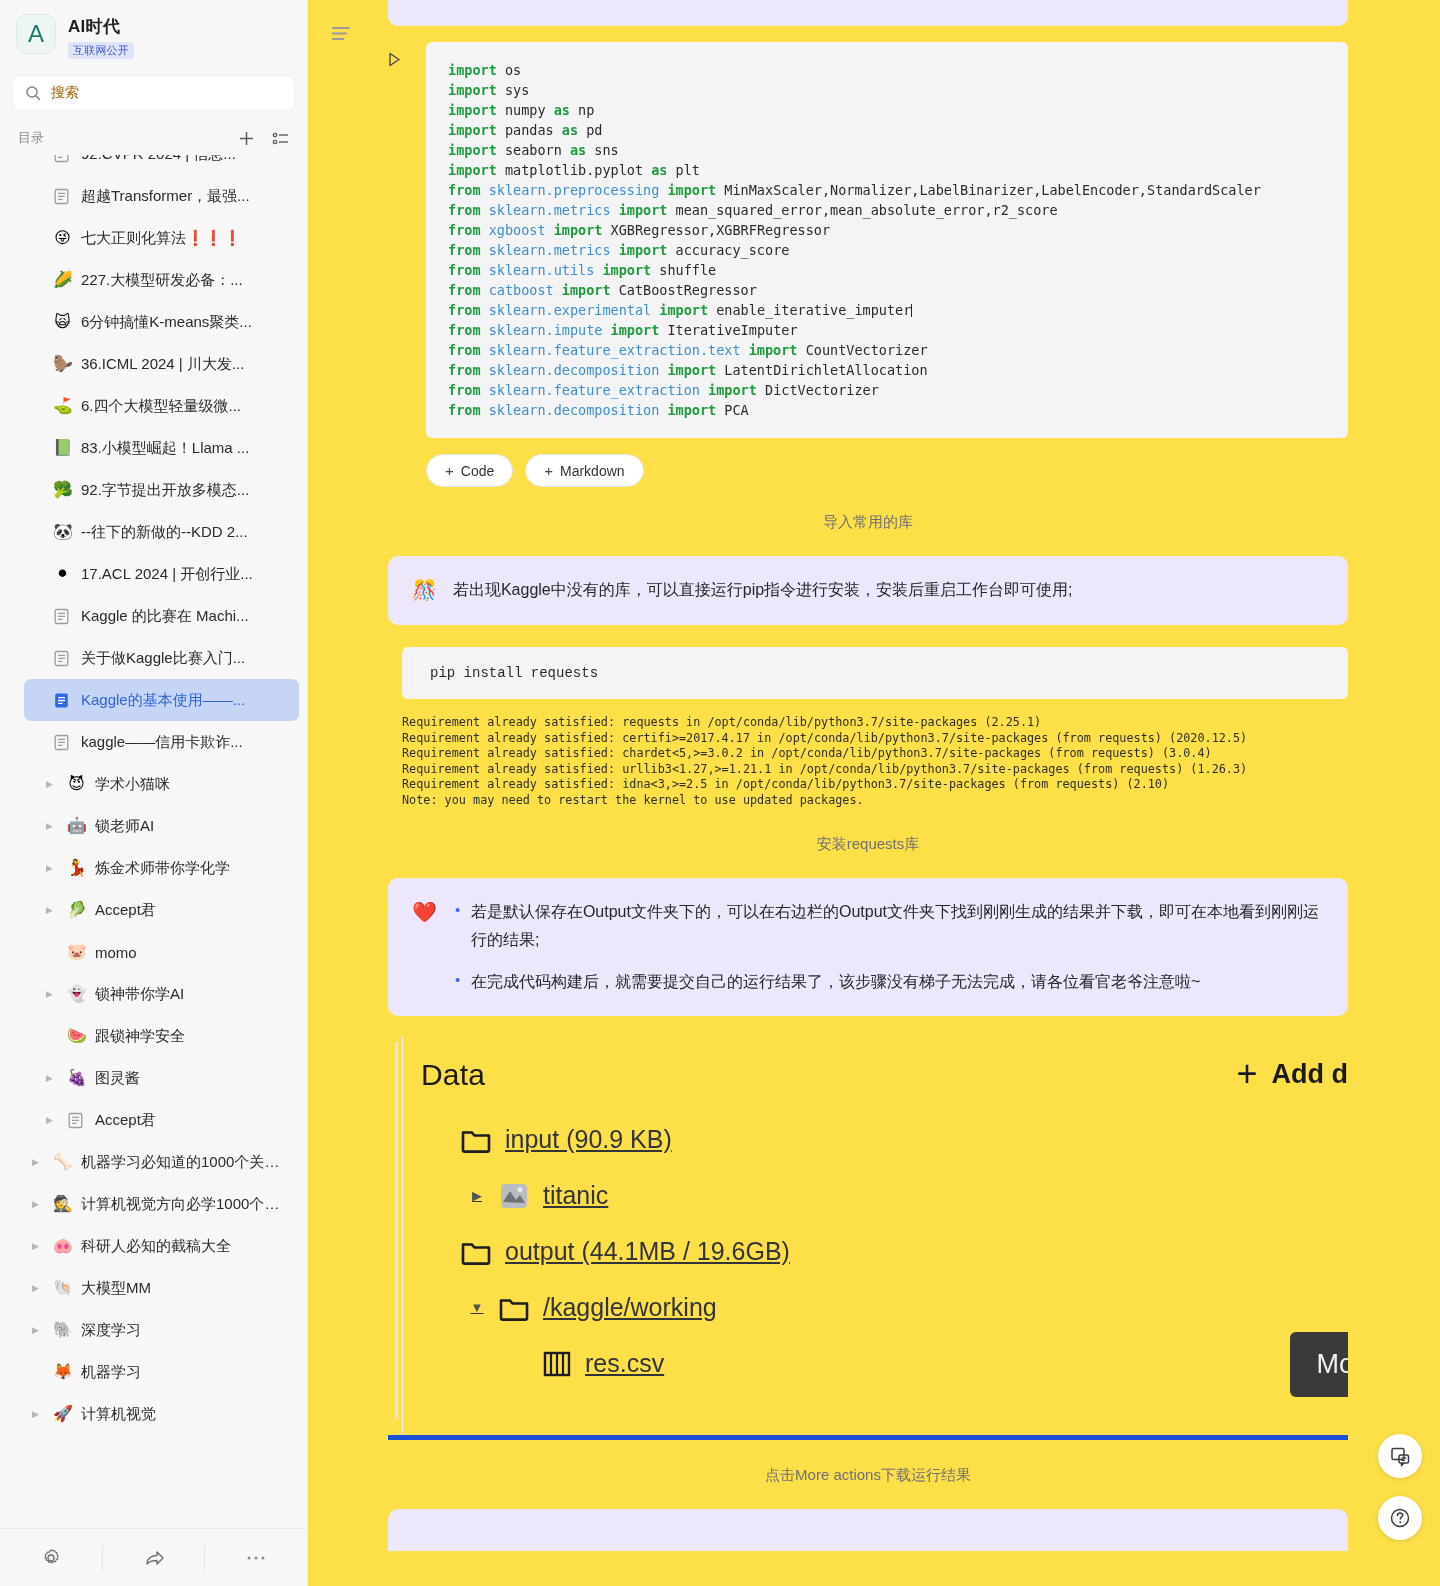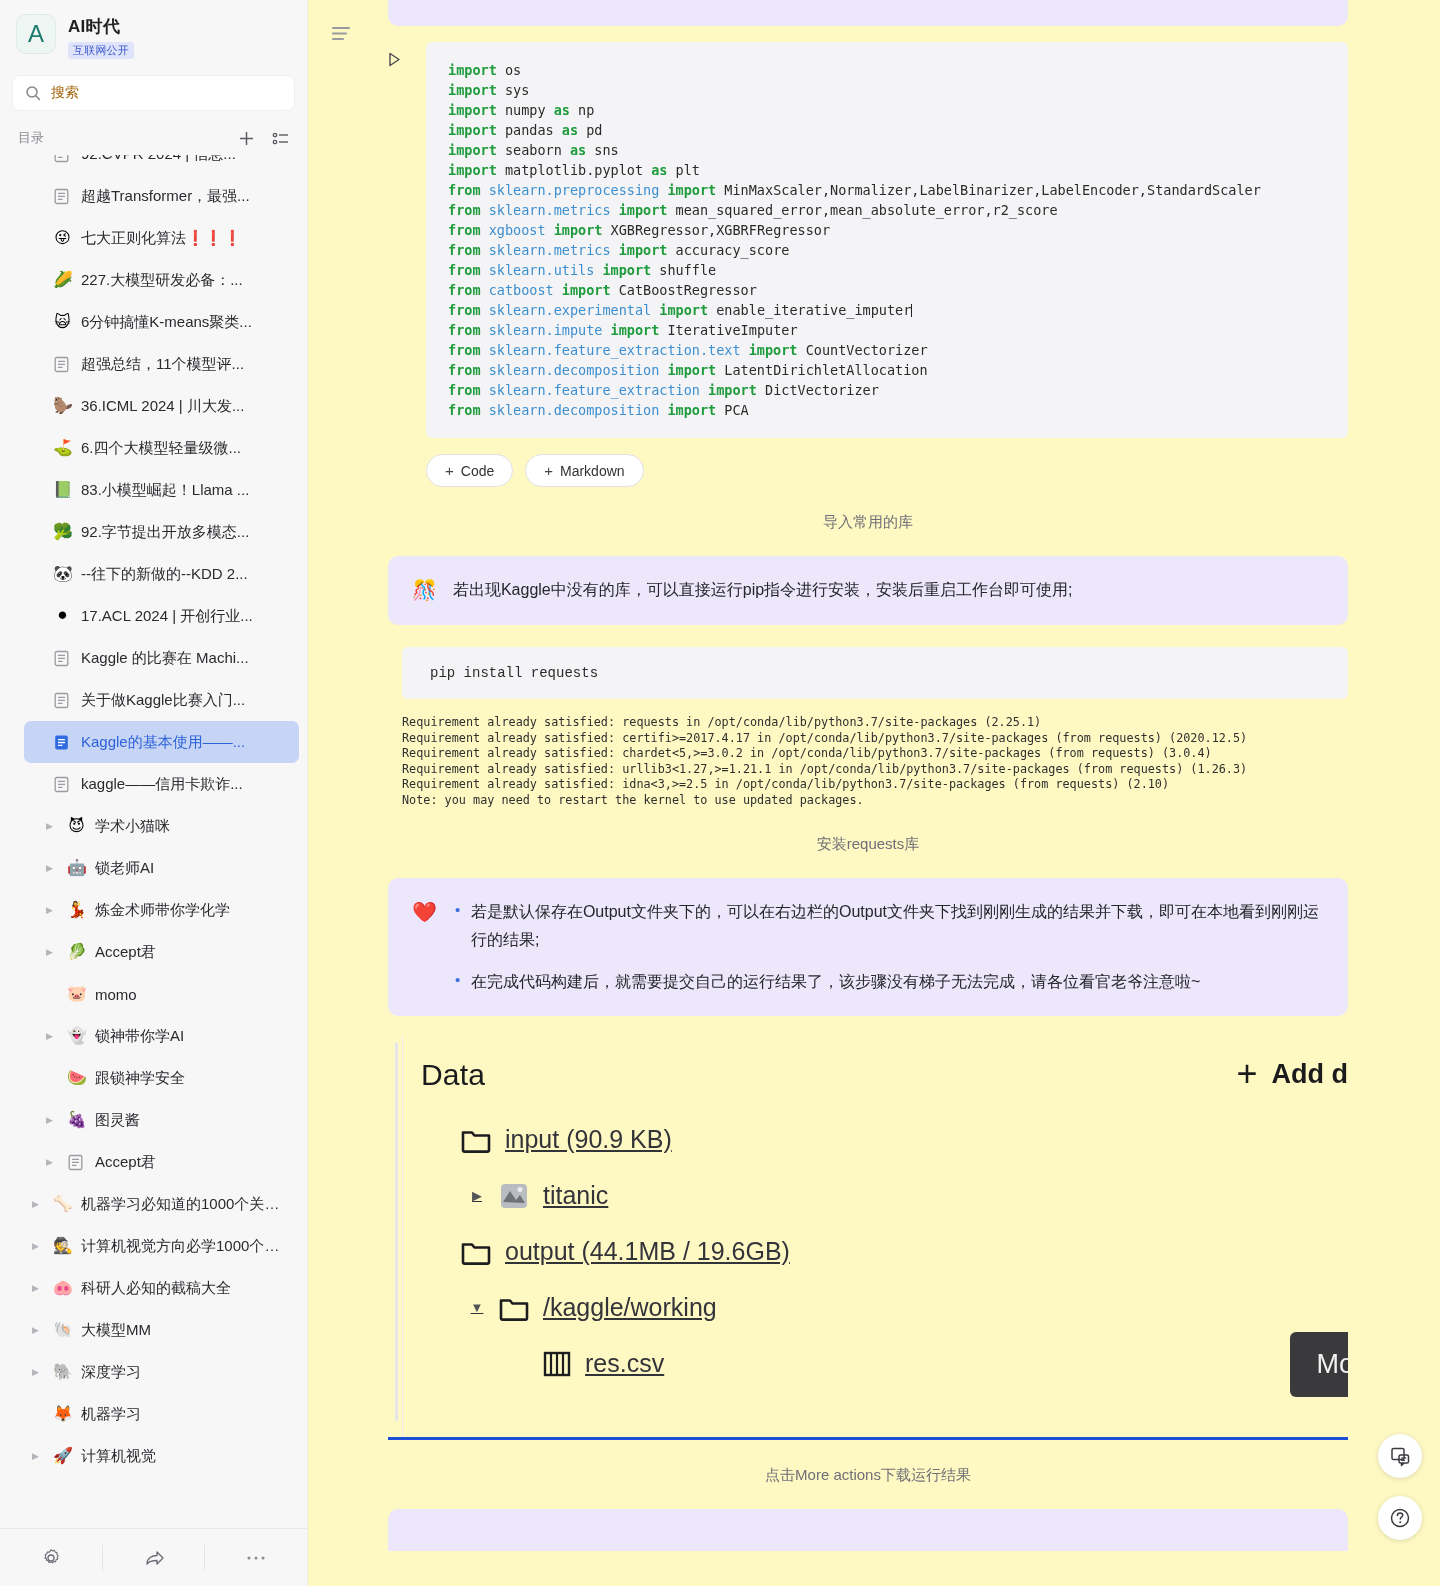--- a/index.html
+++ b/index.html
@@ -81,21 +81,21 @@
     background: #f7f7f8;
   }
   .sb-foot-cell {
     flex: 1 1 0; display: flex; align-items: center; justify-content: center;
     height: 26px; cursor: pointer;
   }
   .sb-foot-cell + .sb-foot-cell { border-left: 1px solid #e4e4e8; }
 
   
   .main {
-    flex: 1 1 auto; position: relative; background: #fef9c3;
+    flex: 1 1 auto; position: relative; background: #fde047;
     overflow: hidden;
   }
   .outline-toggle {
     position: absolute; top: 22px; left: 22px;
     width: 24px; height: 24px; cursor: pointer; z-index: 5;
   }
   .doc {
     position: absolute; left: 80px; top: -42px;
     width: 960px;
   }
@@ -145,21 +145,21 @@
     font-size: 14px; color: #2b2b2b; margin-left: 14px; width: 946px;
   }
   .sh-out {
     font-family: "DejaVu Sans Mono", "Liberation Mono", monospace;
     font-size: 11.8px; line-height: 15.6px; color: #2f2f2f;
     margin: 16px 0 0 14px; white-space: pre;
   }
 
   
   .data-card {
-    margin-top: 20px; border-bottom: 3px solid #1d4ed8;
+    margin-top: 20px; border-bottom: 5px solid #1d4ed8;
     display: flex; position: relative; height: 404px; overflow: hidden;
   }
   .data-rail { width: 14px; flex: 0 0 14px; position: relative; }
   .data-rail::after {
     content: ""; position: absolute; left: 7px; top: 6px; bottom: 16px;
     width: 3px; background: #e6e6ea; border-radius: 2px;
   }
   .data-body { flex: 1 1 auto; border-left: 1px solid #ededf0; padding: 22px 0 0 18px; position: relative; }
   .data-head { display: flex; align-items: center; justify-content: space-between; padding-right: 0; }
   .data-title { font-size: 30px; color: #1b1b1e; font-weight: 400; letter-spacing: .2px; }
@@ -270,32 +270,20 @@
           </div>
           <div class="sb-item lvl1">
             <span class="caret empty">▶</span>
             <span class="emo">🌽</span>
             <span class="label">227.大模型研发必备：...</span>
           </div>
           <div class="sb-item lvl1">
             <span class="caret empty">▶</span>
             <span class="emo">🙀</span>
             <span class="label">6分钟搞懂K-means聚类...</span>
-          </div>
-          <div class="sb-item lvl1">
-            <span class="caret empty">▶</span>
-            <span class="emo">
-              <svg class="doc-ic" viewBox="0 0 17 17">
-                <rect x="2.2" y="1.5" width="12.6" height="14" rx="1.6" fill="none" stroke="#9b9ba2" stroke-width="1.3"></rect>
-                <line x1="5" y1="5.3" x2="12" y2="5.3" stroke="#9b9ba2" stroke-width="1.2"></line>
-                <line x1="5" y1="8.3" x2="12" y2="8.3" stroke="#9b9ba2" stroke-width="1.2"></line>
-                <line x1="5" y1="11.3" x2="9.5" y2="11.3" stroke="#9b9ba2" stroke-width="1.2"></line>
-              </svg>
-            </span>
-            <span class="label">超强总结，11个模型评...</span>
           </div>
           <div class="sb-item lvl1">
             <span class="caret empty">▶</span>
             <span class="emo">🦫</span>
             <span class="label">36.ICML 2024 | 川大发...</span>
           </div>
           <div class="sb-item lvl1">
             <span class="caret empty">▶</span>
             <span class="emo">⛳</span>
             <span class="label">6.四个大模型轻量级微...</span>

